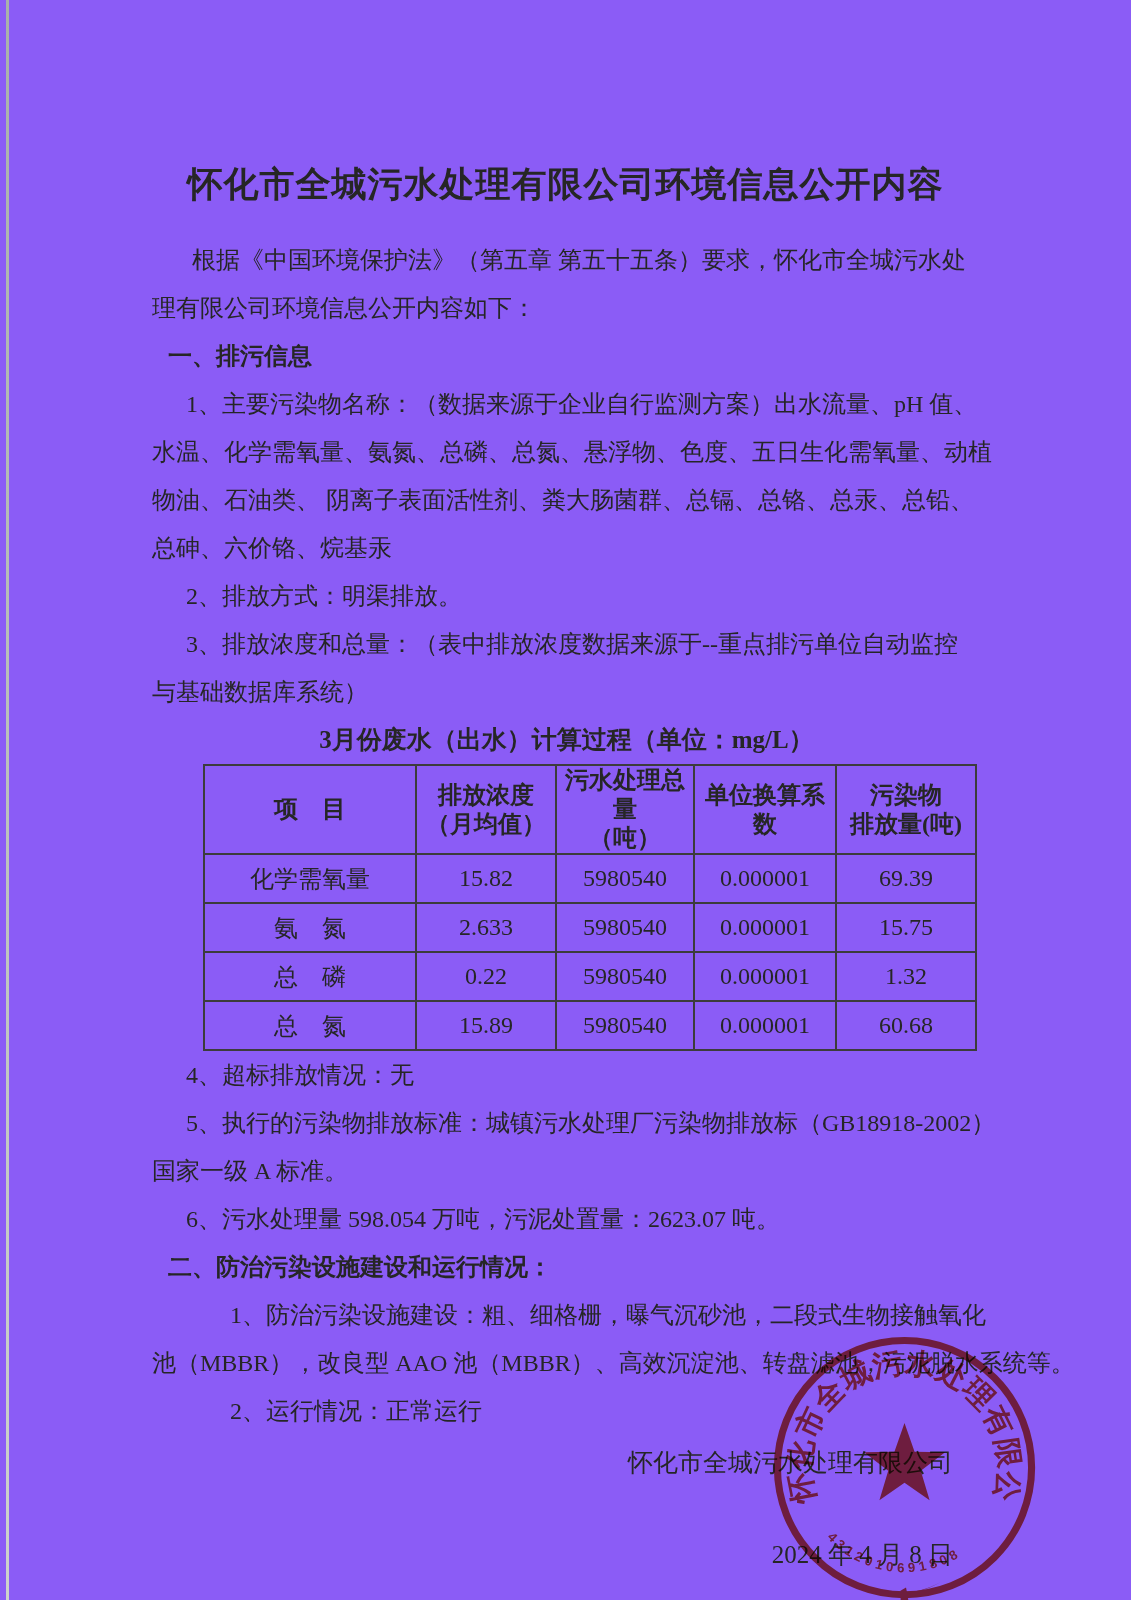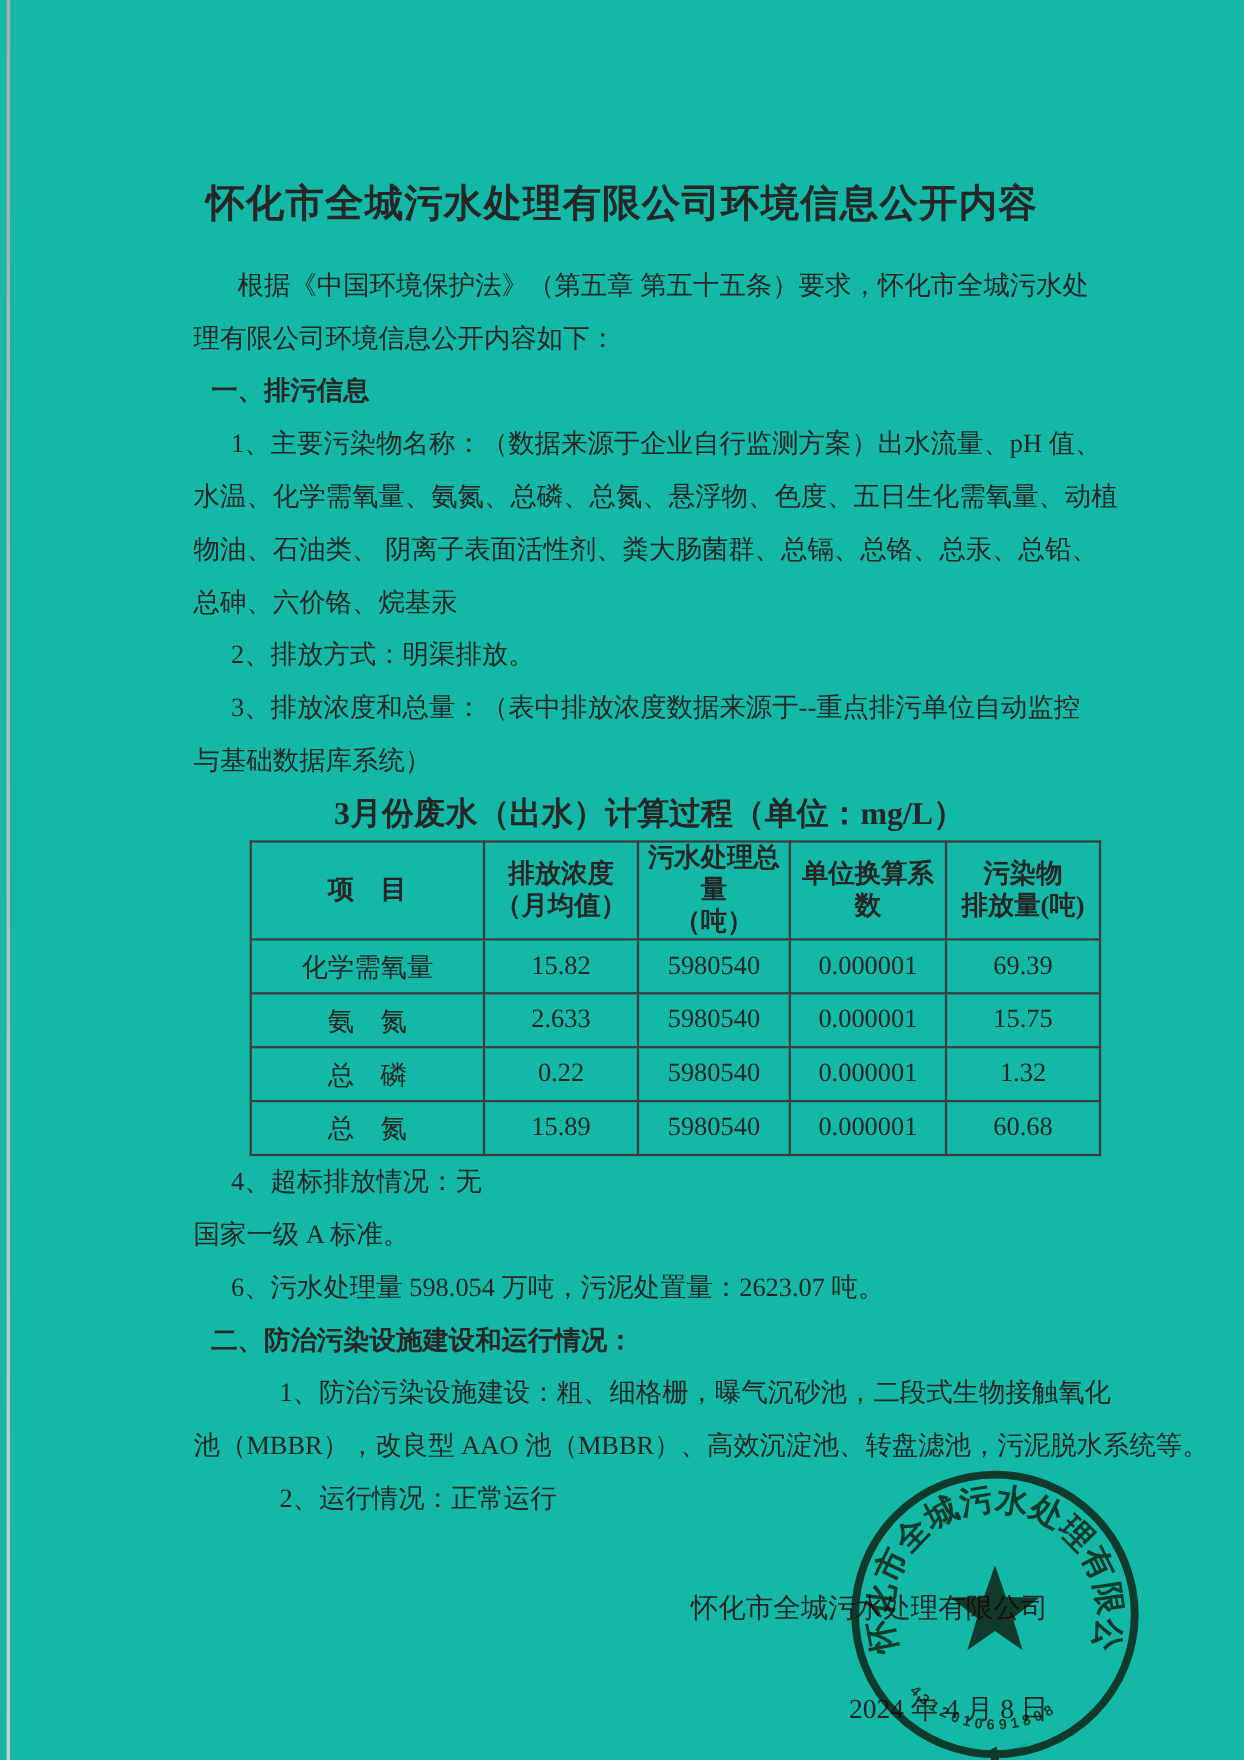--- a/index.html
+++ b/index.html
@@ -1,41 +1,41 @@
 <!DOCTYPE html>
 <html><head>
 <meta charset="utf-8">
 <style>
   html,body{margin:0;padding:0;background:#e8e8e8;}
   .page{
     position:relative;
     width:1131px;height:1600px;
     margin:0 auto;
-    background:#14b8a6;
+    background:#8b5cf6;
     font-family:"Liberation Serif","DejaVu Serif",serif;
     color:#262626;
     overflow:hidden;
   }
   .scan-edge{
     position:absolute;left:6px;top:0;width:3px;height:1600px;
     background:linear-gradient(180deg,#a9b1ab 0%,#bfc5bf 60%,#cdd2cc 100%);
   }
   .doc-title{
     position:absolute;top:138px;left:0;width:100%;
     text-align:center;font-size:35px;font-weight:bold;letter-spacing:1px;
   }
-  .content{position:absolute;top:236px;left:152px;width:829px;margin-left:24px;}
+  .content{position:absolute;top:236px;left:152px;width:829px;}
   .ln{height:48px;line-height:48px;font-size:24px;white-space:pre;}
   .bold{font-weight:bold;}
   .ind-p{padding-left:40px;}   
   .ind-1{padding-left:34px;}   
   .ind-t{padding-left:80px;}   
   .ind-2{padding-left:78px;}   
   .ind-h{padding-left:16px;}   
-  .tbl-title{height:48px;line-height:48px;text-align:center;font-size:29px;font-weight:bold;white-space:pre;}
+  .tbl-title{height:48px;line-height:48px;text-align:center;font-size:25px;font-weight:bold;white-space:pre;}
   table.em{
     border-collapse:collapse;table-layout:fixed;
     margin-left:51px;width:772px;
   }
   table.em th,table.em td{
     border:2px solid #3c3c3c;text-align:center;vertical-align:middle;
     font-size:24px;padding:0;overflow:hidden;
   }
   table.em th{height:62px;font-weight:bold;line-height:29px;}
   table.em td{height:47px;font-weight:normal;}
@@ -113,20 +113,21 @@
           <td>总　氮</td>
           <td>15.89</td>
           <td>5980540</td>
           <td>0.000001</td>
           <td>60.68</td>
         </tr>
       </tbody>
     </table>
 
     <div class="ln ind-1">4、超标排放情况：无</div>
+    <div class="ln ind-1">5、执行的污染物排放标准：城镇污水处理厂污染物排放标（GB18918-2002）</div>
     <div class="ln">国家一级 A 标准。</div>
     <div class="ln ind-1">6、污水处理量 598.054 万吨，污泥处置量：2623.07 吨。</div>
     <div class="ln ind-h bold">二、防治污染设施建设和运行情况：</div>
     <div class="ln ind-2">1、防治污染设施建设：粗、细格栅，曝气沉砂池，二段式生物接触氧化</div>
     <div class="ln">池（MBBR），改良型 AAO 池（MBBR）、高效沉淀池、转盘滤池，污泥脱水系统等。</div>
     <div class="ln ind-2">2、运行情况：正常运行</div>
   </div>
 
   <div class="sig sig-company">怀化市全城污水处理有限公司</div>
   <div class="sig sig-date">2024 年 4 月 8 日</div>

